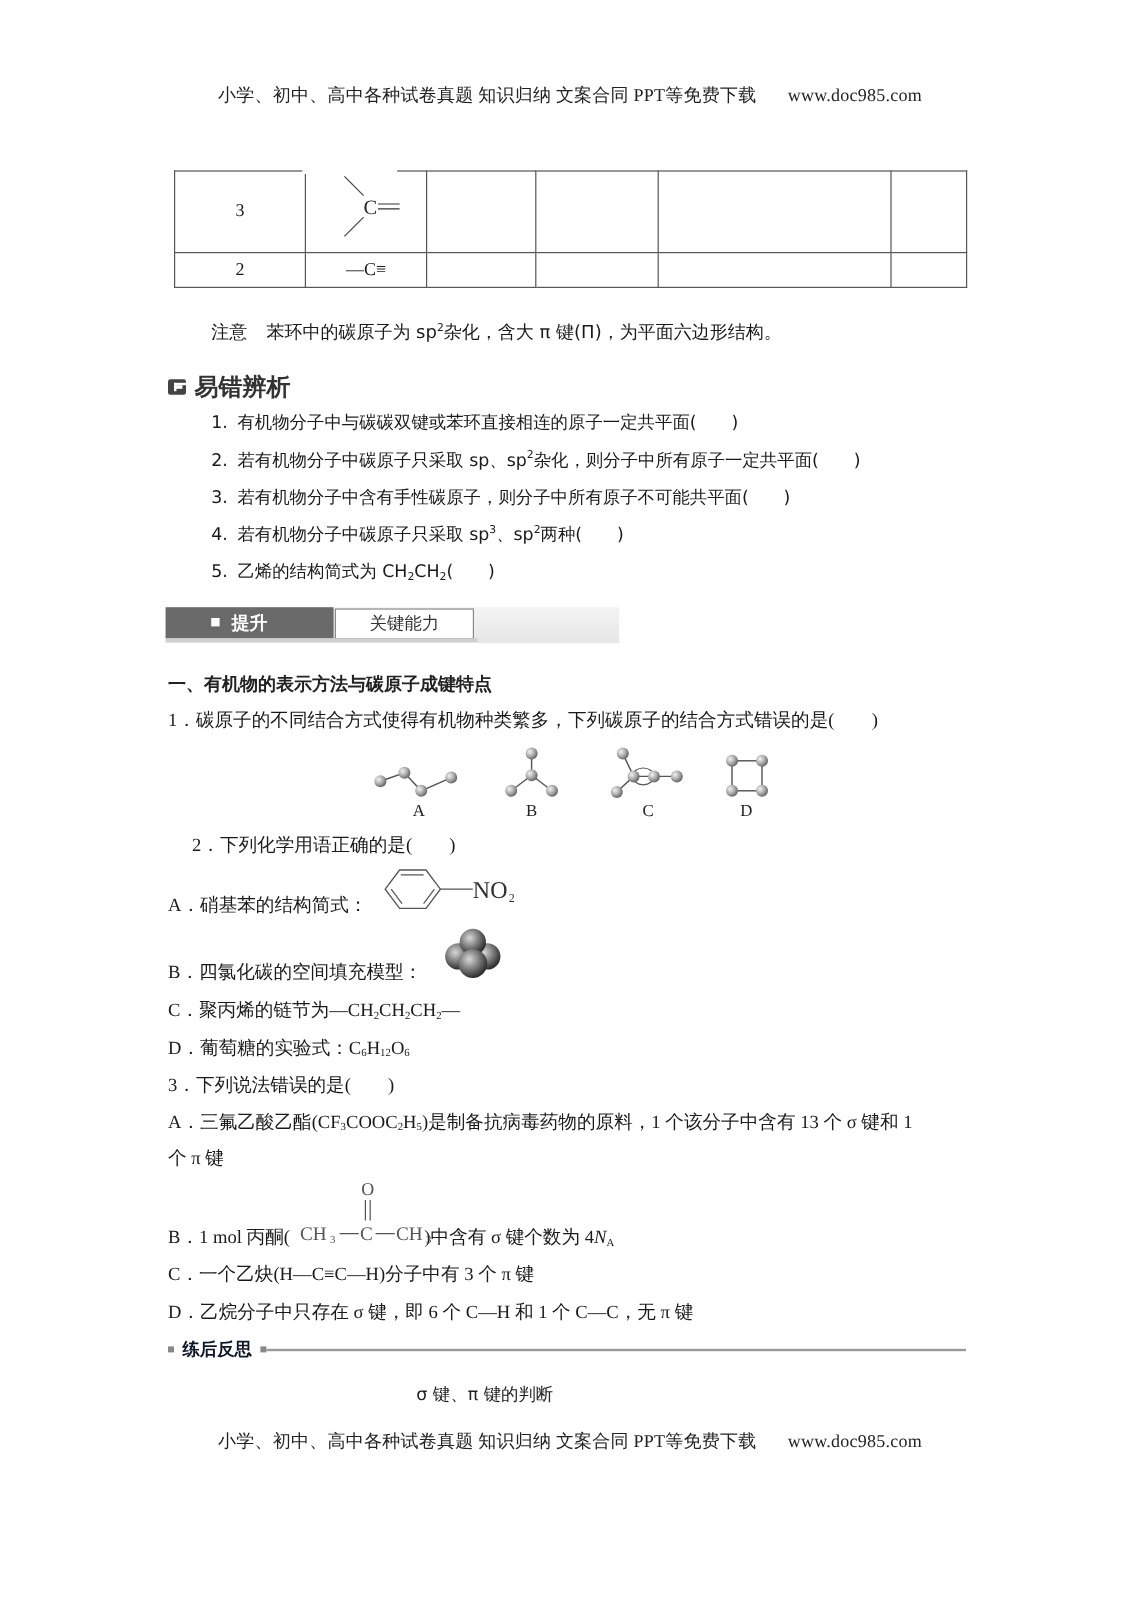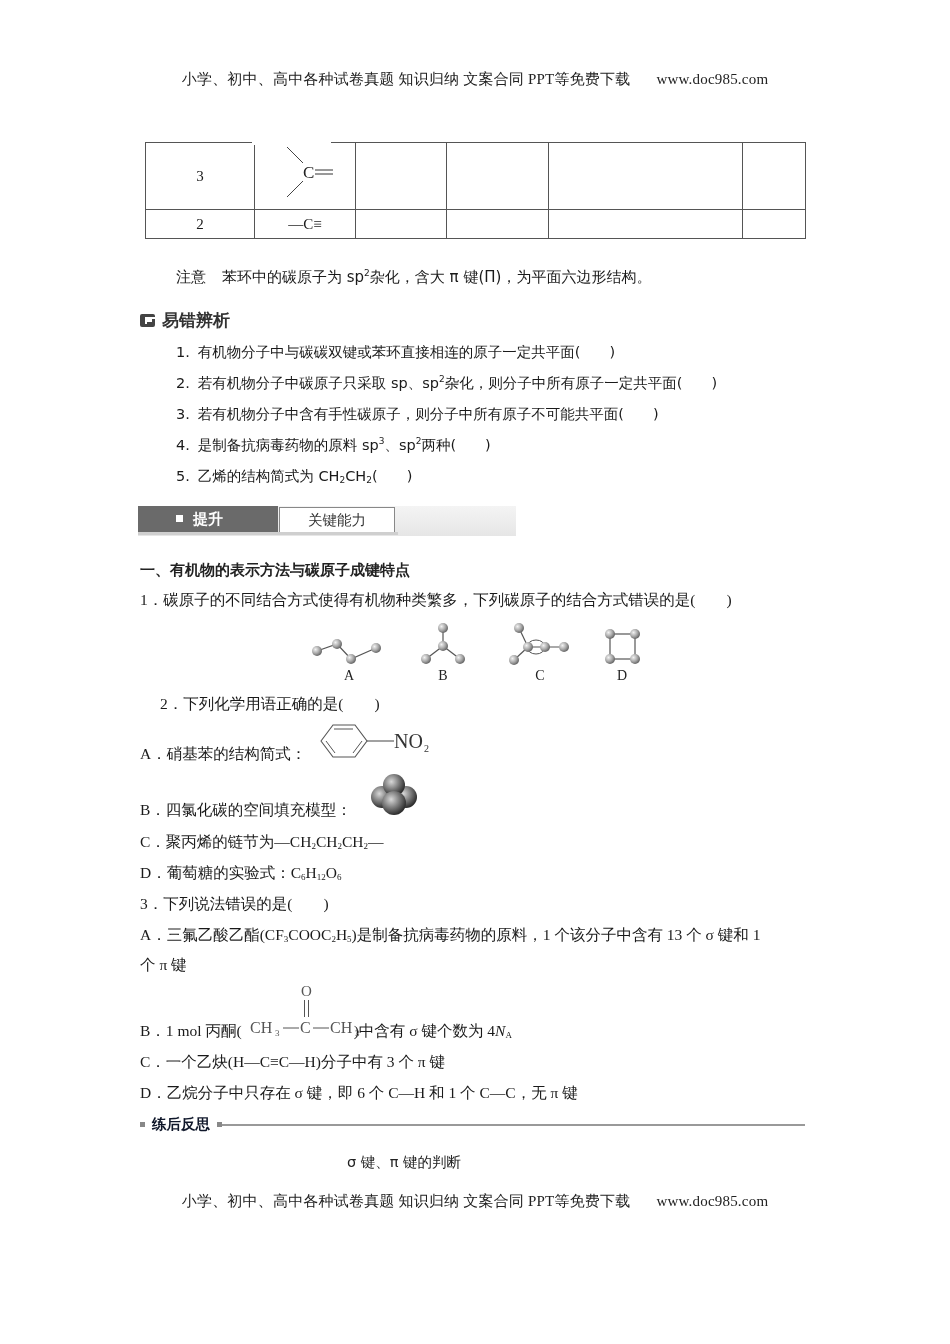--- a/index.html
+++ b/index.html
@@ -19,21 +19,21 @@
   table.hyb td.c3 { width: 101px; }
   table.hyb td.c4 { width: 193px; }
   .topgap { position: absolute; left: 252px; top: 139px; width: 79px; height: 6px; background: #fff; }
 
   .line { left: 140px; font-size: 15.5px; white-space: nowrap; }
   .sans { font-family: "DejaVu Sans", "Liberation Sans", sans-serif; margin-left: 36px; }
   sub, sup { font-size: 9px; }
   sub { vertical-align: -2px; }
   sup { vertical-align: 6px; }
 
-  .sec-head { left: 140px; font-family: "DejaVu Sans", sans-serif; font-weight: bold; font-size: 17px; color: #333; display: flex; align-items: center; }
+  .sec-head { left: 140px; font-family: "DejaVu Sans", sans-serif; font-weight: bold; font-size: 20px; color: #333; display: flex; align-items: center; }
   .e-icon { width: 15px; height: 13px; background: #444; margin-right: 7px; position: relative; border-radius: 2px; }
   .e-icon::after { content: ""; position: absolute; left: 5px; top: 5px; width: 7px; height: 3px; background: #fff; }
   .e-icon::before { content: ""; position: absolute; left: 5px; top: 3px; width: 10px; height: 7px; border-left: 2px solid #fff; border-top: 2px solid #fff; box-sizing: border-box; }
 
   
   .banner { left: 138px; top: 506px; width: 378px; height: 30px; background: linear-gradient(#f4f4f4, #e6e6e6); }
   .banner .dark { position: absolute; left: 0; top: 0; width: 140px; height: 26px; background: #6a6a6a; color: #fff;
                   font-family: "DejaVu Sans", sans-serif; font-weight: bold; font-size: 15px; line-height: 26px; padding-left: 38px; box-sizing: border-box; }
   .banner .dark .sq { display: inline-block; width: 7px; height: 7px; background: #fff; margin-right: 10px; vertical-align: 2px; }
   .banner .light { position: absolute; left: 141px; top: 1px; width: 114px; height: 24px; background: #fff; border: 1px solid #888;
@@ -96,21 +96,21 @@
 <div class="abs line sans" style="top:343px; font-size:14.5px;">
   <span style="margin-right:8px;">1.</span><span>有机物分子中与碳碳双键或苯环直接相连的原子一定共平面(　　)</span>
 </div>
 <div class="abs line sans" style="top:374px; font-size:14.5px;">
   <span style="margin-right:8px;">2.</span><span>若有机物分子中碳原子只采取 sp、sp</span><sup>2</sup><span>杂化，则分子中所有原子一定共平面(　　)</span>
 </div>
 <div class="abs line sans" style="top:405px; font-size:14.5px;">
   <span style="margin-right:8px;">3.</span><span>若有机物分子中含有手性碳原子，则分子中所有原子不可能共平面(　　)</span>
 </div>
 <div class="abs line sans" style="top:436px; font-size:14.5px;">
-  <span style="margin-right:8px;">4.</span><span>是制备抗病毒药物的原料 sp</span><sup>3</sup><span>、sp</span><sup>2</sup><span>两种(　　)</span>
+  <span style="margin-right:8px;">4.</span><span>若有机物分子中碳原子只采取 sp</span><sup>3</sup><span>、sp</span><sup>2</sup><span>两种(　　)</span>
 </div>
 <div class="abs line sans" style="top:467px; font-size:14.5px;">
   <span style="margin-right:8px;">5.</span><span>乙烯的结构简式为 CH</span><sub>2</sub><span>CH</span><sub>2</sub><span>(　　)</span>
 </div>
 
 <div class="abs banner">
   <div class="dark"><span class="sq"></span><span>提升</span></div>
   <div class="light">关键能力</div>
   <div class="under"></div>
 </div>

